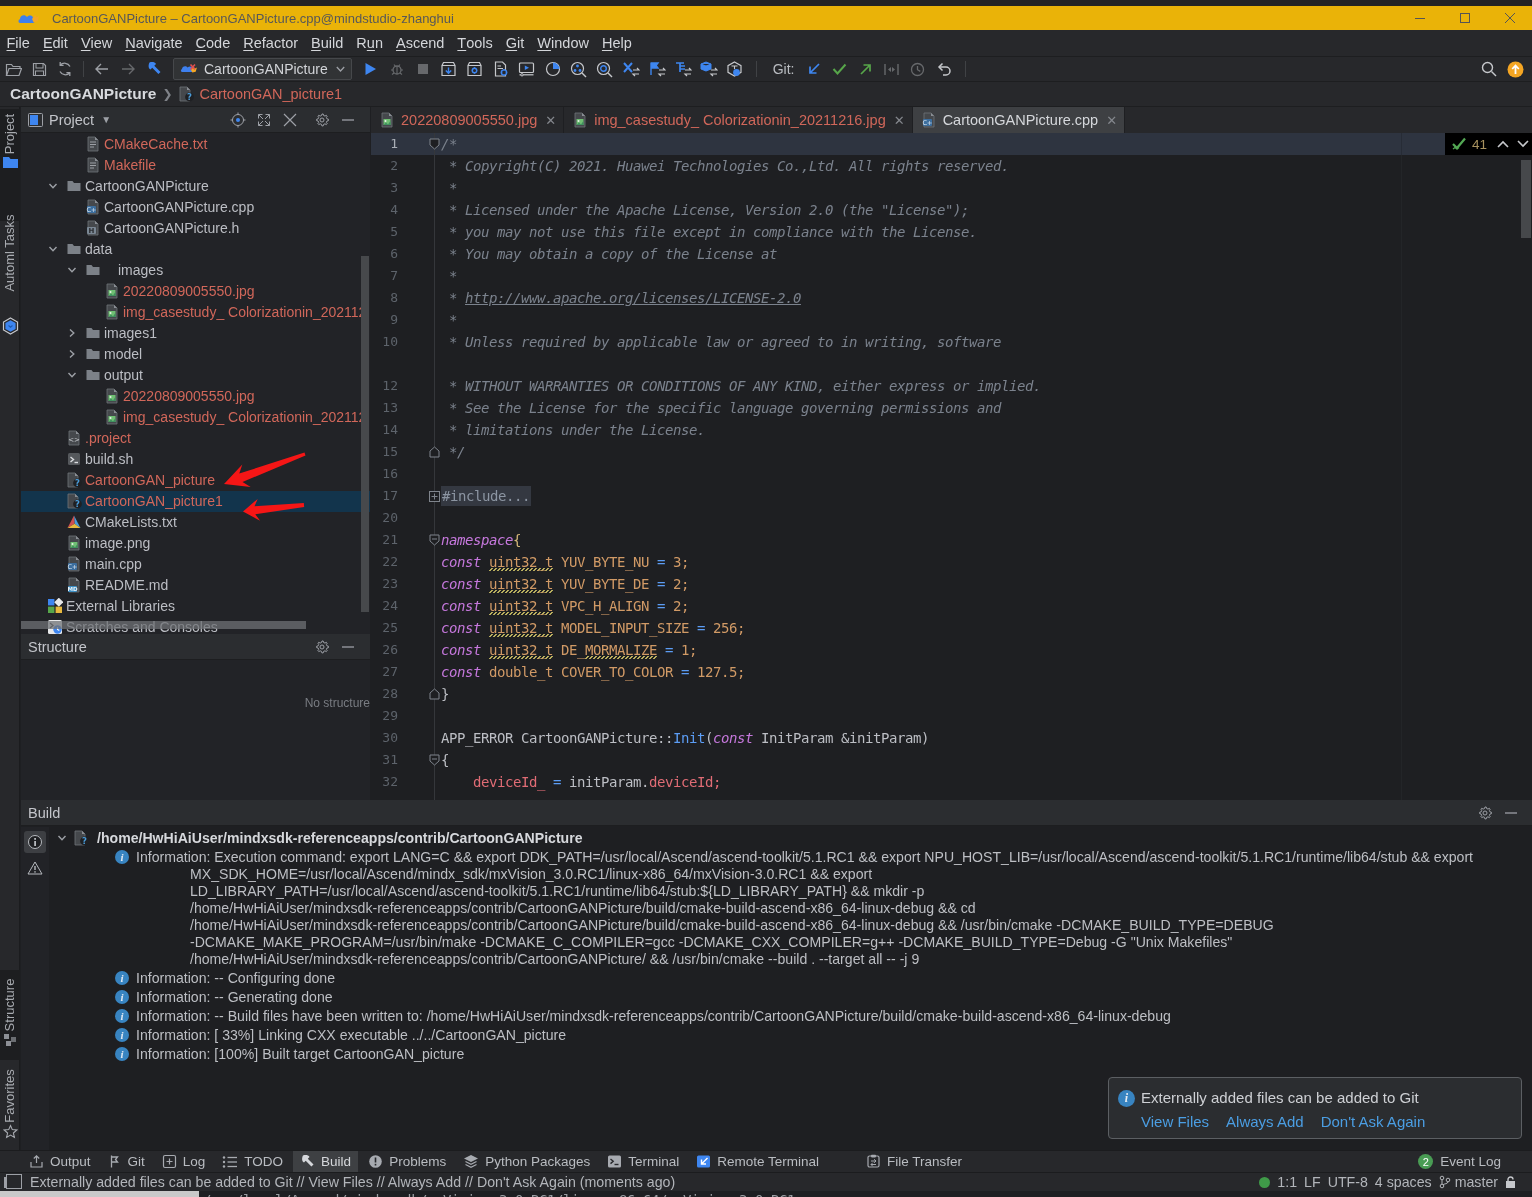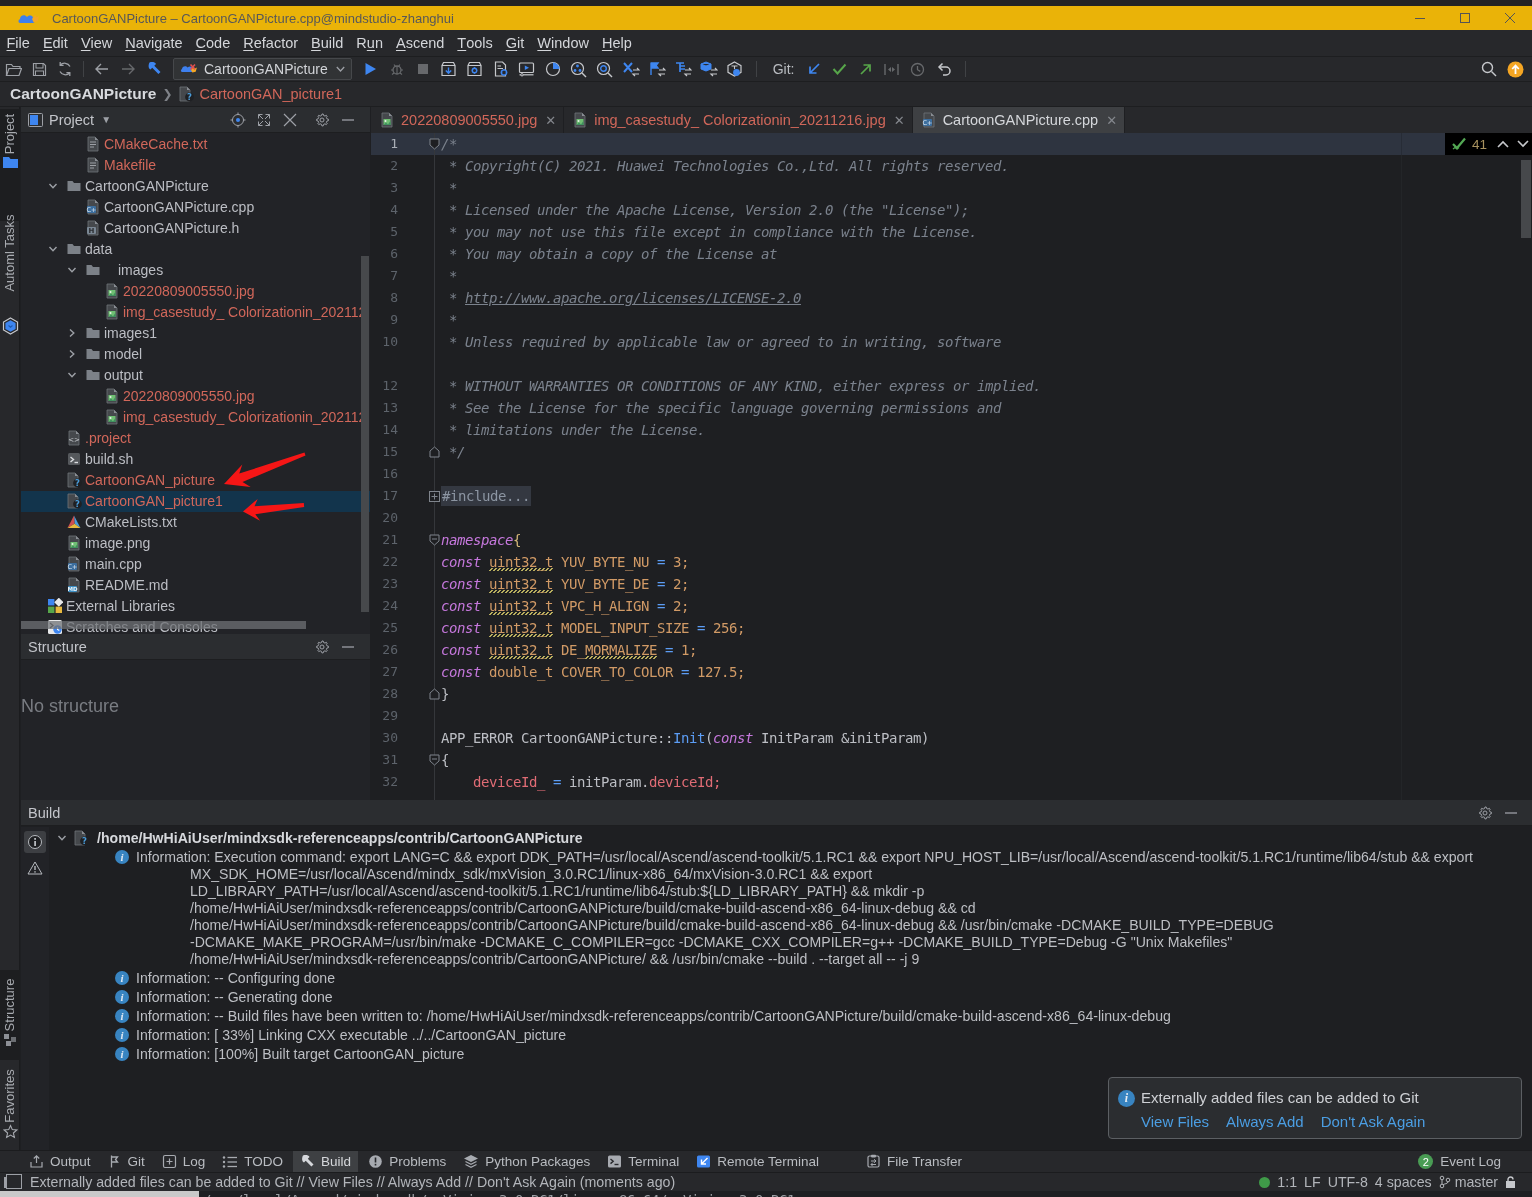--- a/index.html
+++ b/index.html
@@ -56,21 +56,21 @@
   .ph-ico { width:26px; height:24px; display:flex; align-items:center; justify-content:center; color:#9da0a6; }
   #project-tree { position:relative; height:501px; }
   .tree-row { position:absolute; left:0; width:349px; height:21px; display:flex; align-items:center; font-size:14px; color:#bcbec4; white-space:nowrap; }
   .tree-row .chev { width:16px; text-align:center; color:#9da0a6; font-size:10px; flex:none; }
   .tree-row .t-ico { width:17px; height:16px; flex:none; margin-right:5px; position:relative; }
   .tree-row.red { color:#d1675a; }
   .tree-row.selected { background:#12344c; }
 
   
   #structure-panel { left:21px; top:634px; width:349px; height:166px; background:#222327; }
-  #structure-empty { position:absolute; top:62px; width:100%; text-align:left; color:#797c82; font-size:18px; }
+  #structure-empty { position:absolute; top:62px; width:100%; text-align:right; color:#797c82; font-size:12px; }
 
   
   #editor-area { left:371px; top:107px; width:1161px; height:693px; background:#1e1f22; }
   #tabbar { position:absolute; left:0; top:0; width:1161px; height:26px; background:#27282b; display:flex; }
   .tab { height:26px; display:flex; align-items:center; padding:0 7px 0 8px; font-size:14.5px; color:#bcbec4; border-right:1px solid #1e1f22; }
   .tab.red { color:#d1675a; }
   .tab.active { background:#3e4043; color:#d5d7db; }
   .tab .t-ico { width:16px; height:16px; margin-right:6px; position:relative; flex:none; }
   .tab .close { color:#84878d; margin-left:8px; font-size:13px; }
   #code { position:absolute; left:0; top:26px; width:1161px; height:667px;

